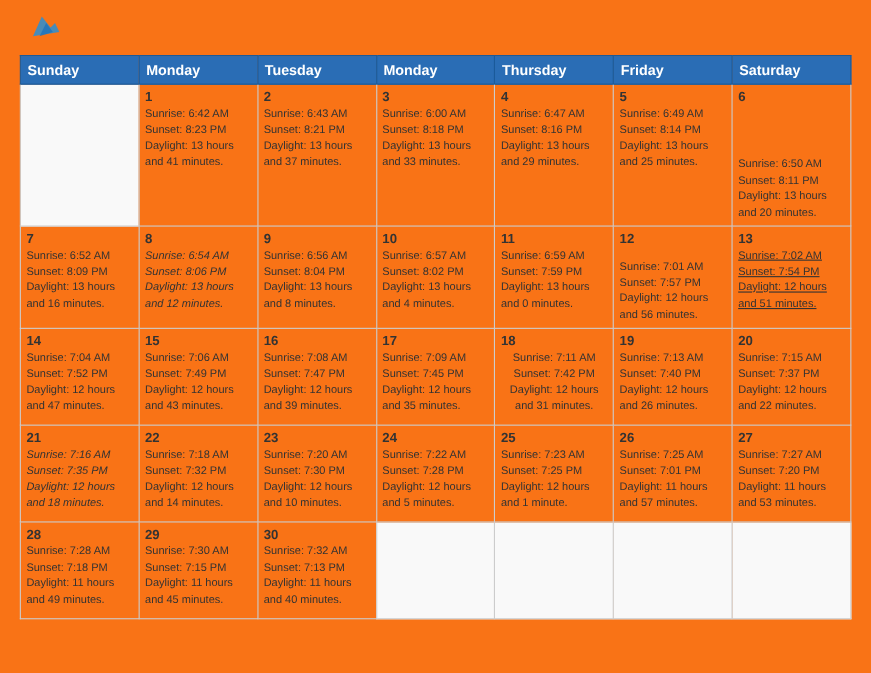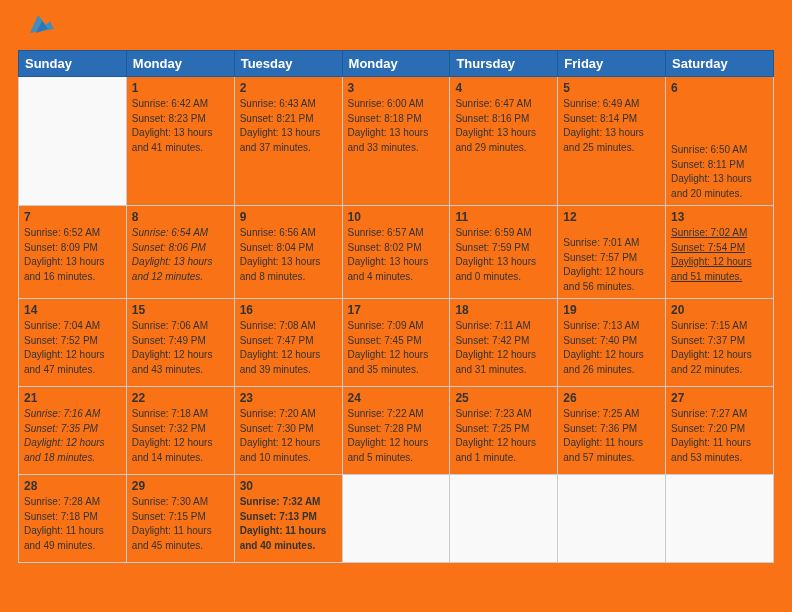--- a/index.html
+++ b/index.html
@@ -243,21 +243,21 @@
           </td>
           <td>
             <span class="day-number">17</span>
             <div class="day-info" style="white-space: pre-line;">Sunrise: 7:09 AM
 Sunset: 7:45 PM
 Daylight: 12 hours
 and 35 minutes.</div>
           </td>
           <td>
             <span class="day-number">18</span>
-            <div class="day-info" style="white-space: pre-line;">Sunrise: 7:11 AM
+            <div class="day-info" style="white-space: pre-line; text-align: center;">Sunrise: 7:11 AM
 Sunset: 7:42 PM
 Daylight: 12 hours
 and 31 minutes.</div>
           </td>
           <td>
             <span class="day-number">19</span>
             <div class="day-info" style="white-space: pre-line;">Sunrise: 7:13 AM
 Sunset: 7:40 PM
 Daylight: 12 hours
 and 26 minutes.</div>
@@ -302,21 +302,21 @@
           <td>
             <span class="day-number">25</span>
             <div class="day-info" style="white-space: pre-line;">Sunrise: 7:23 AM
 Sunset: 7:25 PM
 Daylight: 12 hours
 and 1 minute.</div>
           </td>
           <td>
             <span class="day-number">26</span>
             <div class="day-info" style="white-space: pre-line;">Sunrise: 7:25 AM
-Sunset: 7:36 PM
+Sunset: 7:01 PM
 Daylight: 11 hours
 and 57 minutes.</div>
           </td>
           <td>
             <span class="day-number">27</span>
             <div class="day-info" style="white-space: pre-line;">Sunrise: 7:27 AM
 Sunset: 7:20 PM
 Daylight: 11 hours
 and 53 minutes.</div>
           </td>
@@ -331,21 +331,21 @@
           </td>
           <td>
             <span class="day-number">29</span>
             <div class="day-info" style="white-space: pre-line;">Sunrise: 7:30 AM
 Sunset: 7:15 PM
 Daylight: 11 hours
 and 45 minutes.</div>
           </td>
           <td>
             <span class="day-number">30</span>
-            <div class="day-info" style="white-space: pre-line; font-weight: bold;">Sunrise: 7:32 AM
+            <div class="day-info" style="white-space: pre-line;">Sunrise: 7:32 AM
 Sunset: 7:13 PM
 Daylight: 11 hours
 and 40 minutes.</div>
           </td>
           <td class="empty-cell"></td>
           <td class="empty-cell"></td>
           <td class="empty-cell"></td>
           <td class="empty-cell"></td>
         </tr>
       </tbody>

